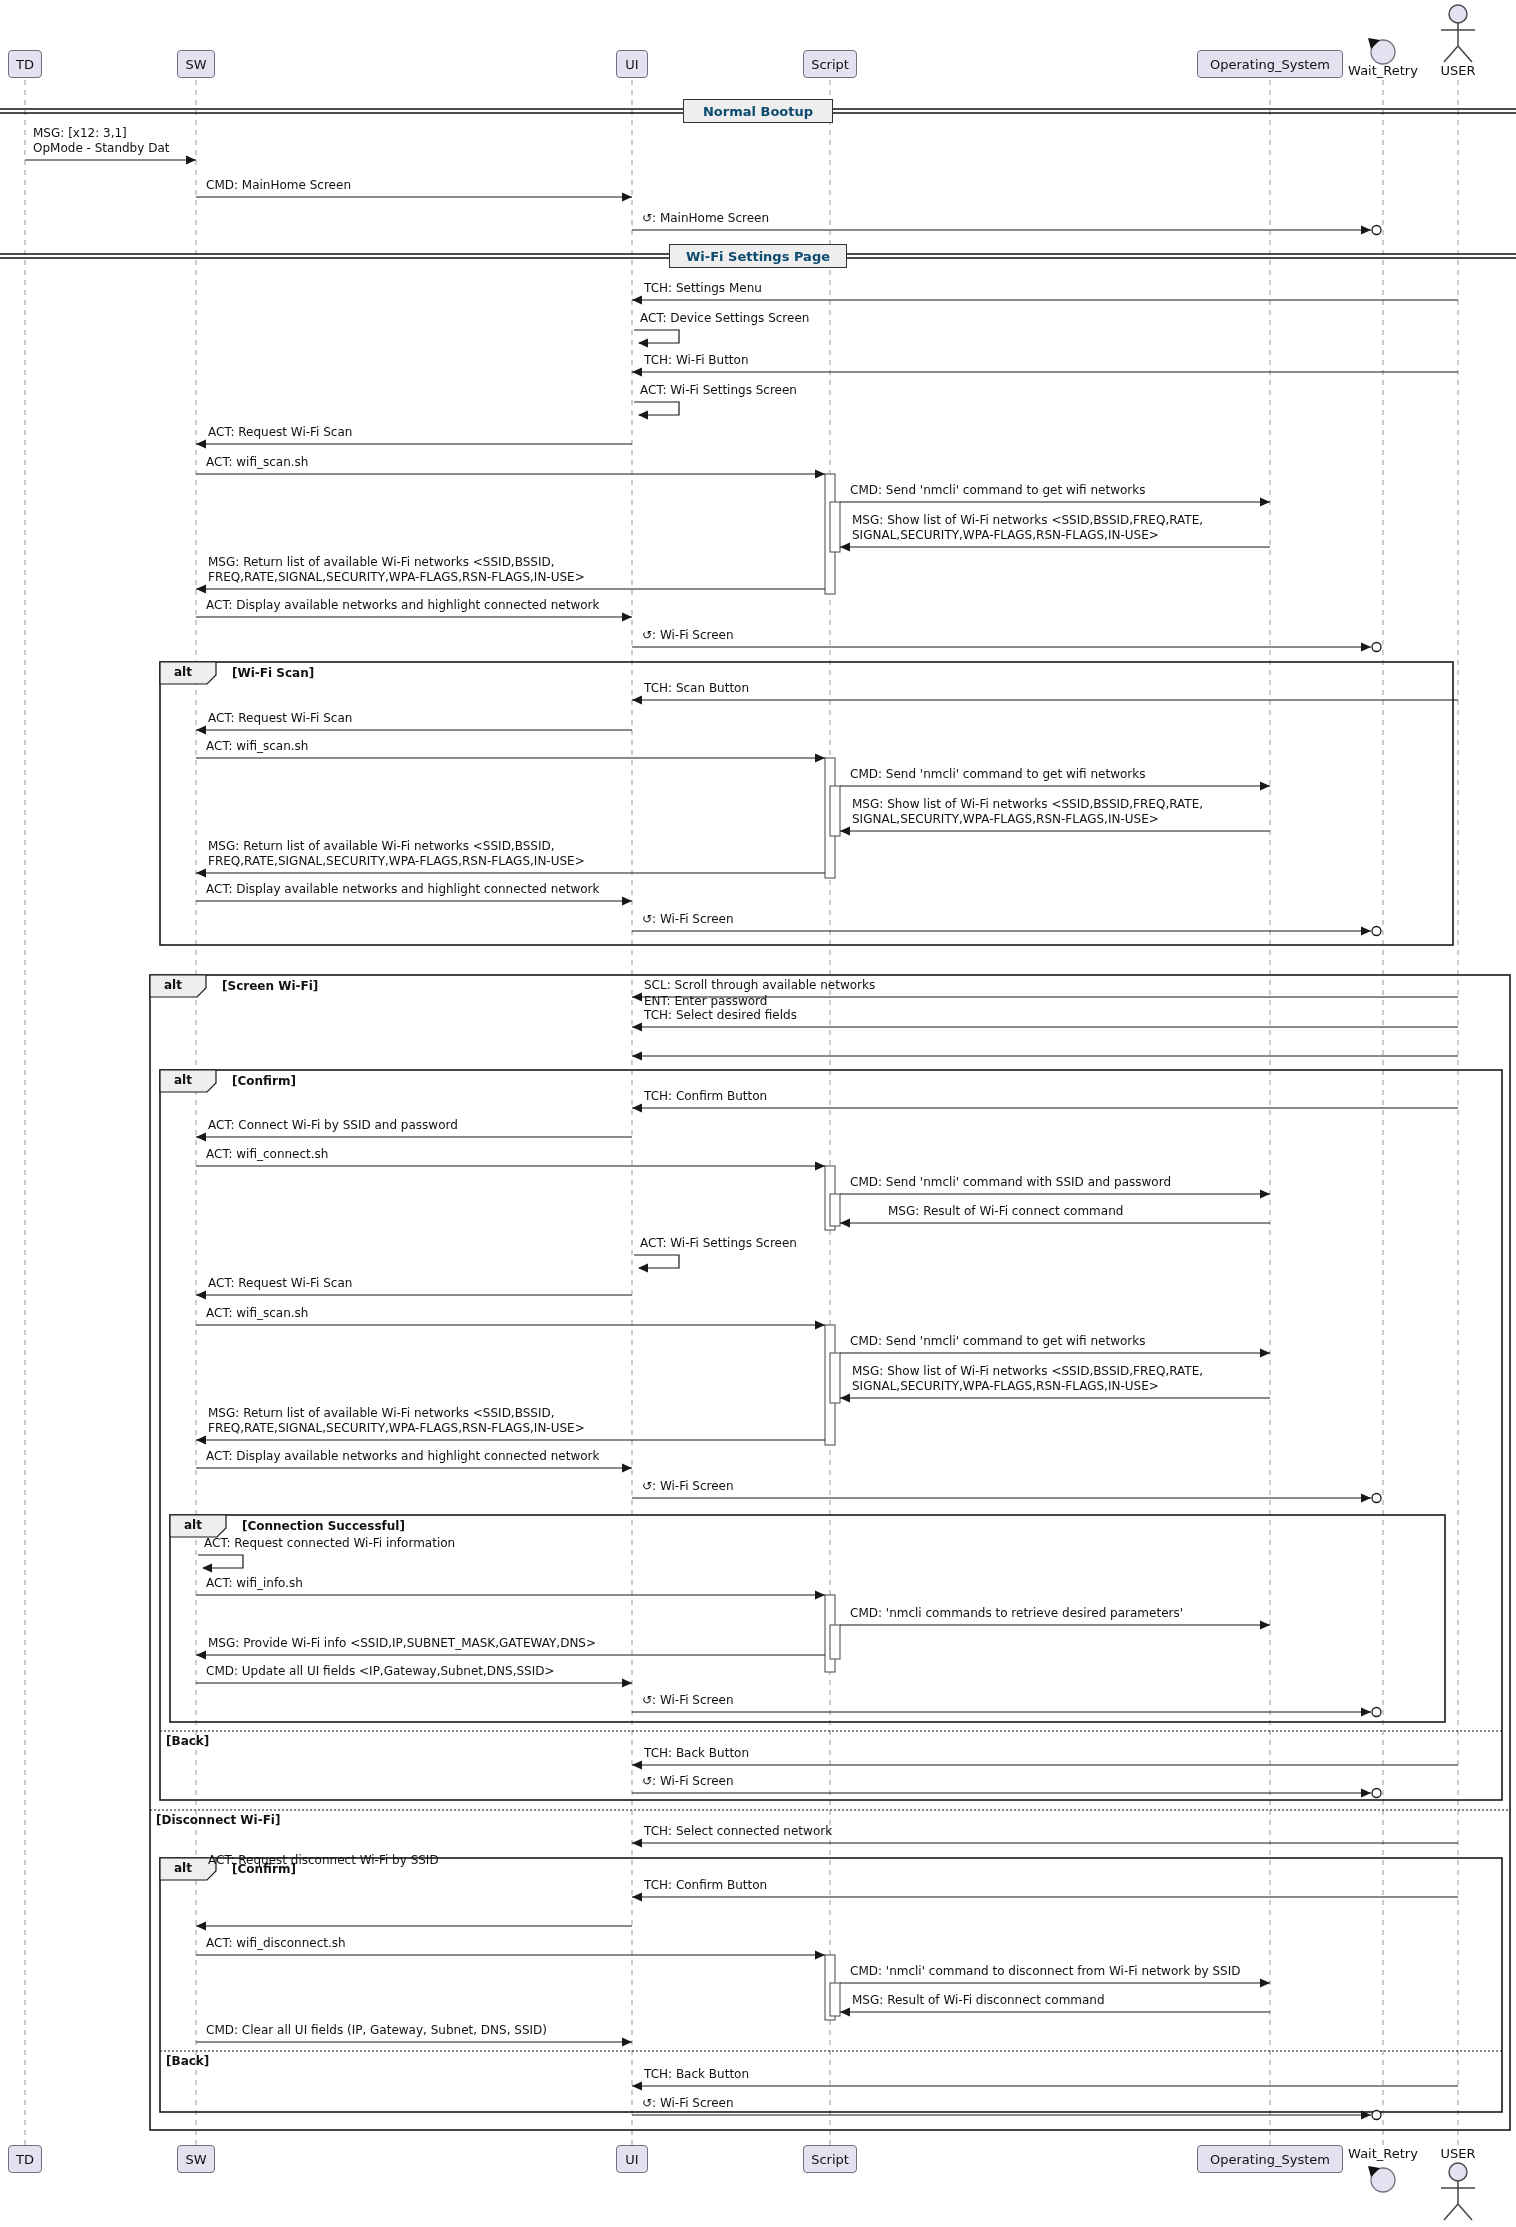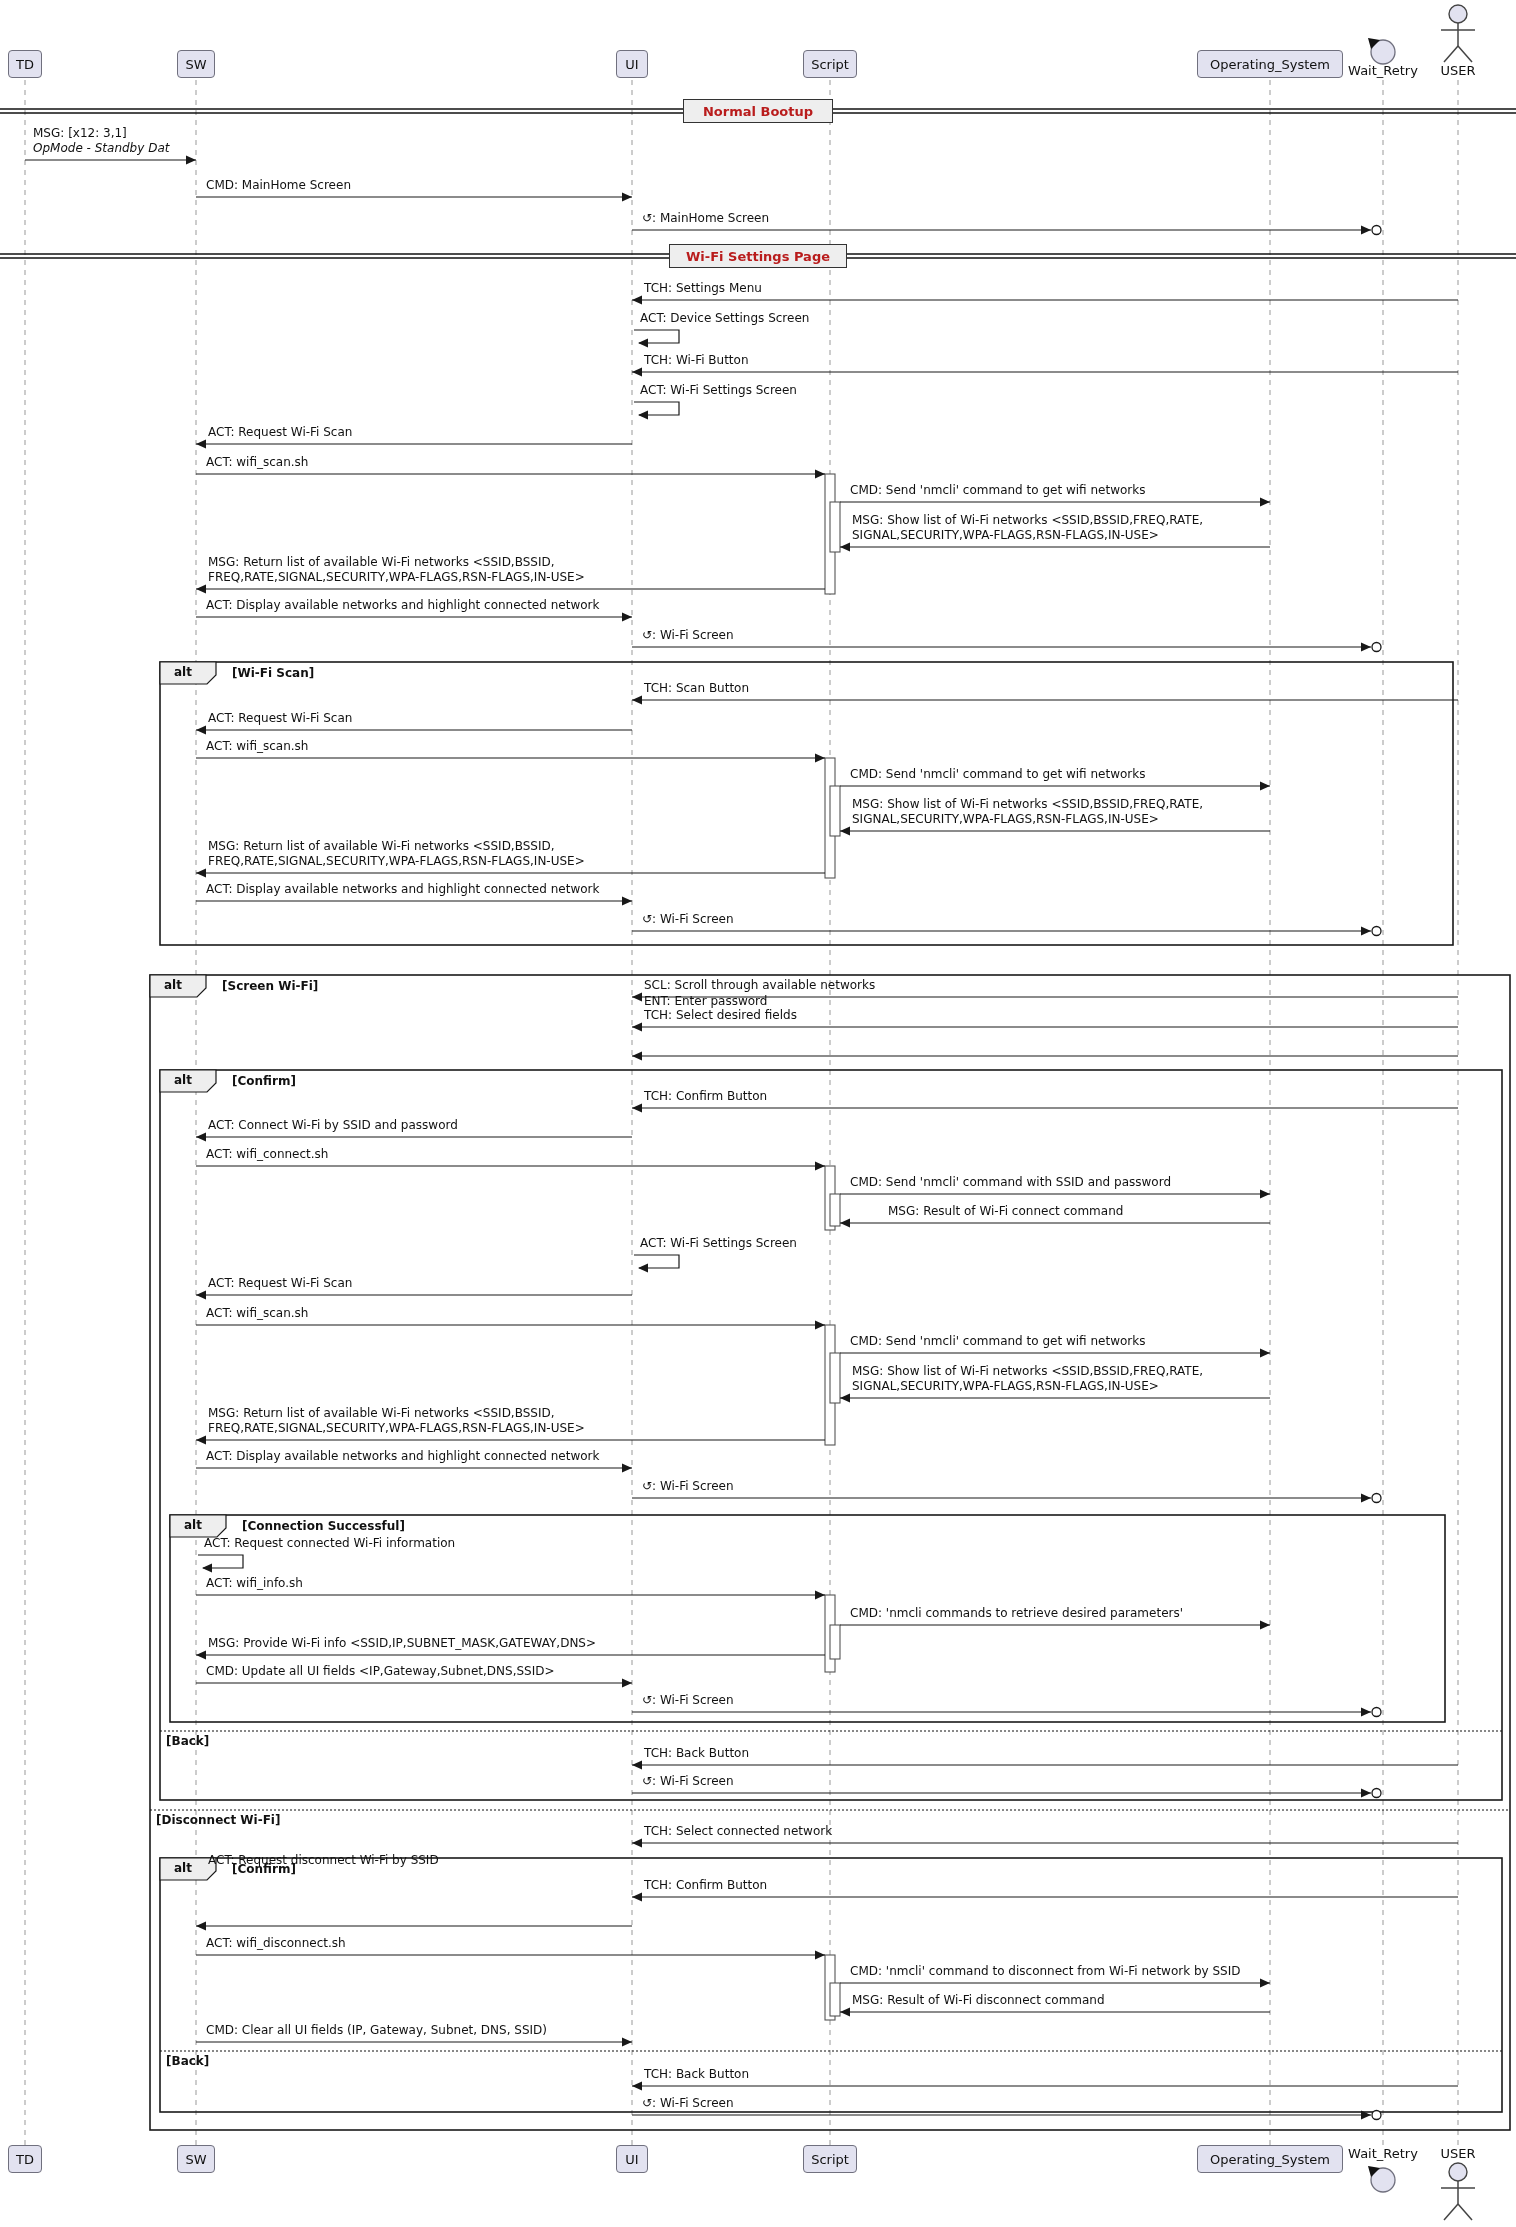--- a/index.html
+++ b/index.html
@@ -6,21 +6,21 @@
   #stage{position:relative;width:1516px;height:2227px;background:#ffffff;overflow:hidden;
          font-family:"DejaVu Sans",sans-serif;}
   #canvas{position:absolute;left:0;top:0;}
   .lbl{position:absolute;font:12px/15px "DejaVu Sans",sans-serif;color:#111;white-space:nowrap;}
   .b{font-weight:bold;}
   .cond{font-size:12px;}
   .pbox{position:absolute;background:#E2E2F0;border:1px solid #70707e;border-radius:4px;
         display:flex;align-items:center;justify-content:center;
         font:13px "DejaVu Sans",sans-serif;color:#111;box-sizing:border-box;}
   .sbox{position:absolute;background:#EEEEEE;border:1.5px solid #333;display:flex;align-items:center;
-        justify-content:center;font:13px "DejaVu Sans",sans-serif;font-weight:bold;color:#b91c1c;
+        justify-content:center;font:13px "DejaVu Sans",sans-serif;font-weight:bold;color:#0c4a6e;
         box-sizing:border-box;transform:translateX(-50%);}
   .cent{transform:translateX(-50%);text-align:left;}
 </style>
 </head>
 <body>
 
 <div id="stage">
   <svg id="canvas" xmlns="http://www.w3.org/2000/svg" width="1516" height="2227">
       <line x1="25" y1="80" x2="25" y2="2145" stroke="#999999" stroke-width="1" stroke-dasharray="5,5"></line>
       <line x1="196" y1="80" x2="196" y2="2145" stroke="#999999" stroke-width="1" stroke-dasharray="5,5"></line>
@@ -199,21 +199,21 @@
     <div class="lbl b cond" style="left:156px;top:1813px;">[Disconnect Wi-Fi]</div>
     <div class="lbl b" style="left:174px;top:1073px;">alt</div>
     <div class="lbl b cond" style="left:232px;top:1074px;">[Confirm]</div>
     <div class="lbl b cond" style="left:166px;top:1734px;">[Back]</div>
     <div class="lbl b" style="left:184px;top:1518px;">alt</div>
     <div class="lbl b cond" style="left:242px;top:1519px;">[Connection Successful]</div>
     <div class="lbl b" style="left:174px;top:1861px;">alt</div>
     <div class="lbl b cond" style="left:232px;top:1862px;">[Confirm]</div>
     <div class="lbl b cond" style="left:166px;top:2054px;">[Back]</div>
     <div class="lbl" style="left:33px;top:126px;">MSG: [x12: 3,1]</div>
-    <div class="lbl" style="left:33px;top:141px;font-style:italic;">OpMode - Standby Dat</div>
+    <div class="lbl" style="left:33px;top:141px;">OpMode - Standby Dat</div>
     <div class="lbl" style="left:206px;top:178px;">CMD: MainHome Screen</div>
     <div class="lbl" style="left:642px;top:211px;">↺: MainHome Screen</div>
     <div class="lbl" style="left:644px;top:281px;">TCH: Settings Menu</div>
     <div class="lbl" style="left:640px;top:311px;">ACT: Device Settings Screen</div>
     <div class="lbl" style="left:644px;top:353px;">TCH: Wi-Fi Button</div>
     <div class="lbl" style="left:640px;top:383px;">ACT: Wi-Fi Settings Screen</div>
     <div class="lbl" style="left:208px;top:425px;">ACT: Request Wi-Fi Scan</div>
     <div class="lbl" style="left:206px;top:455px;">ACT: wifi_scan.sh</div>
     <div class="lbl" style="left:850px;top:483px;">CMD: Send 'nmcli' command to get wifi networks</div>
     <div class="lbl" style="left:852px;top:513px;">MSG: Show list of Wi-Fi networks &lt;SSID,BSSID,FREQ,RATE,</div>

